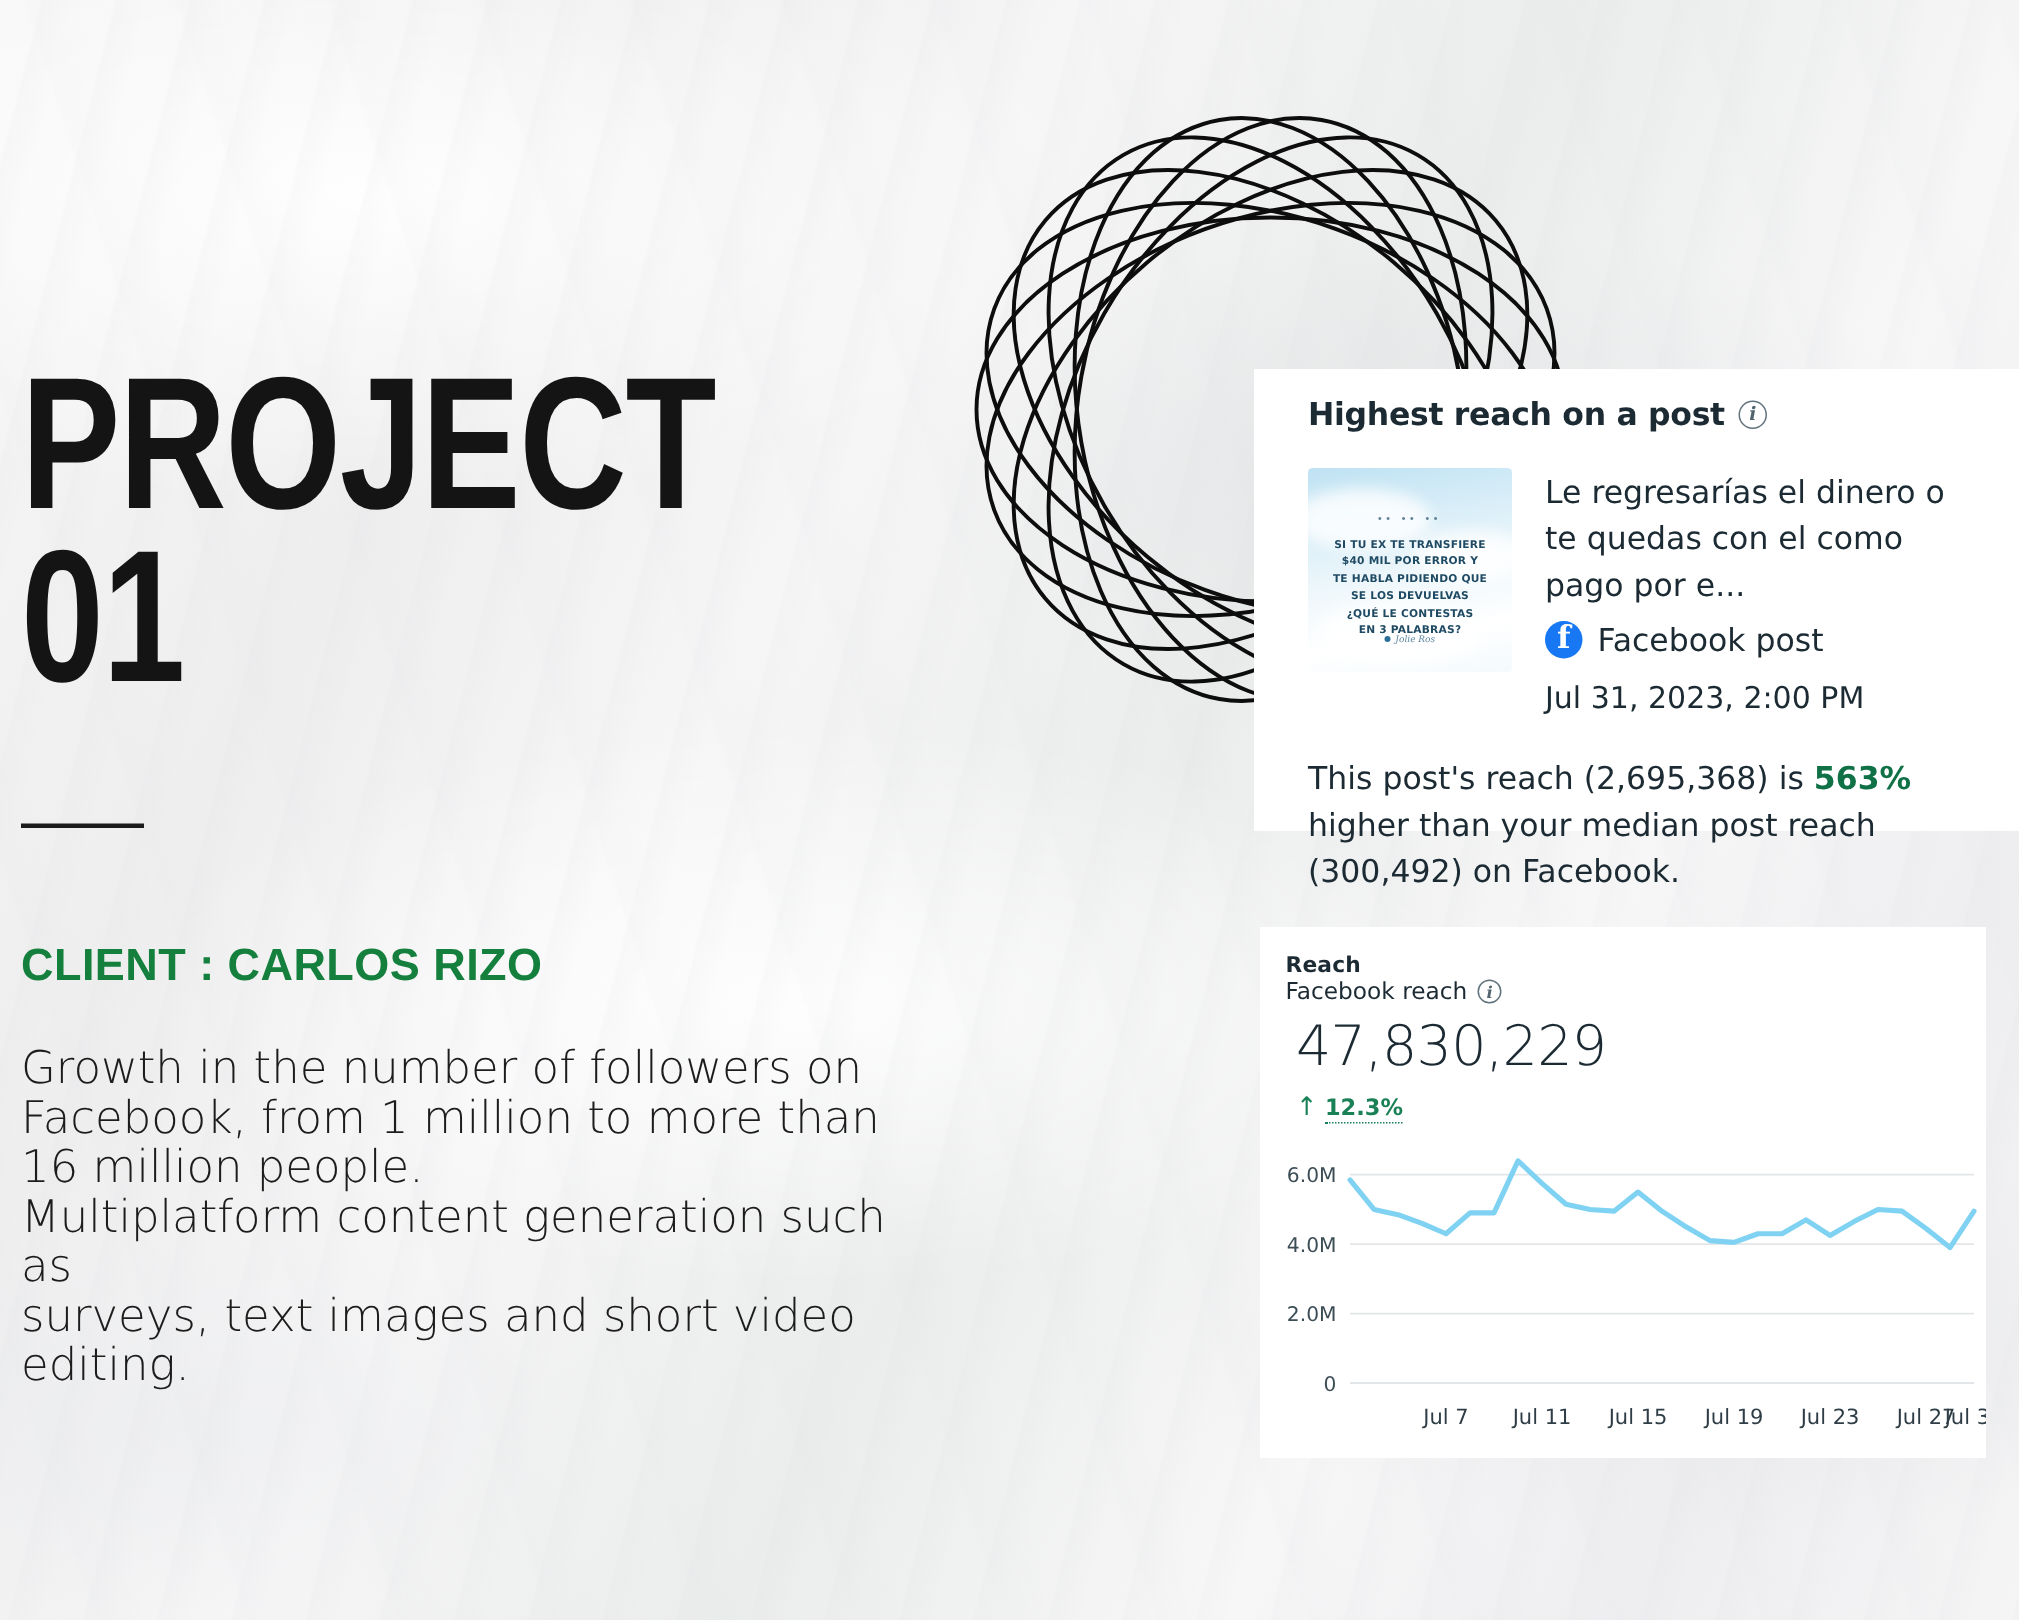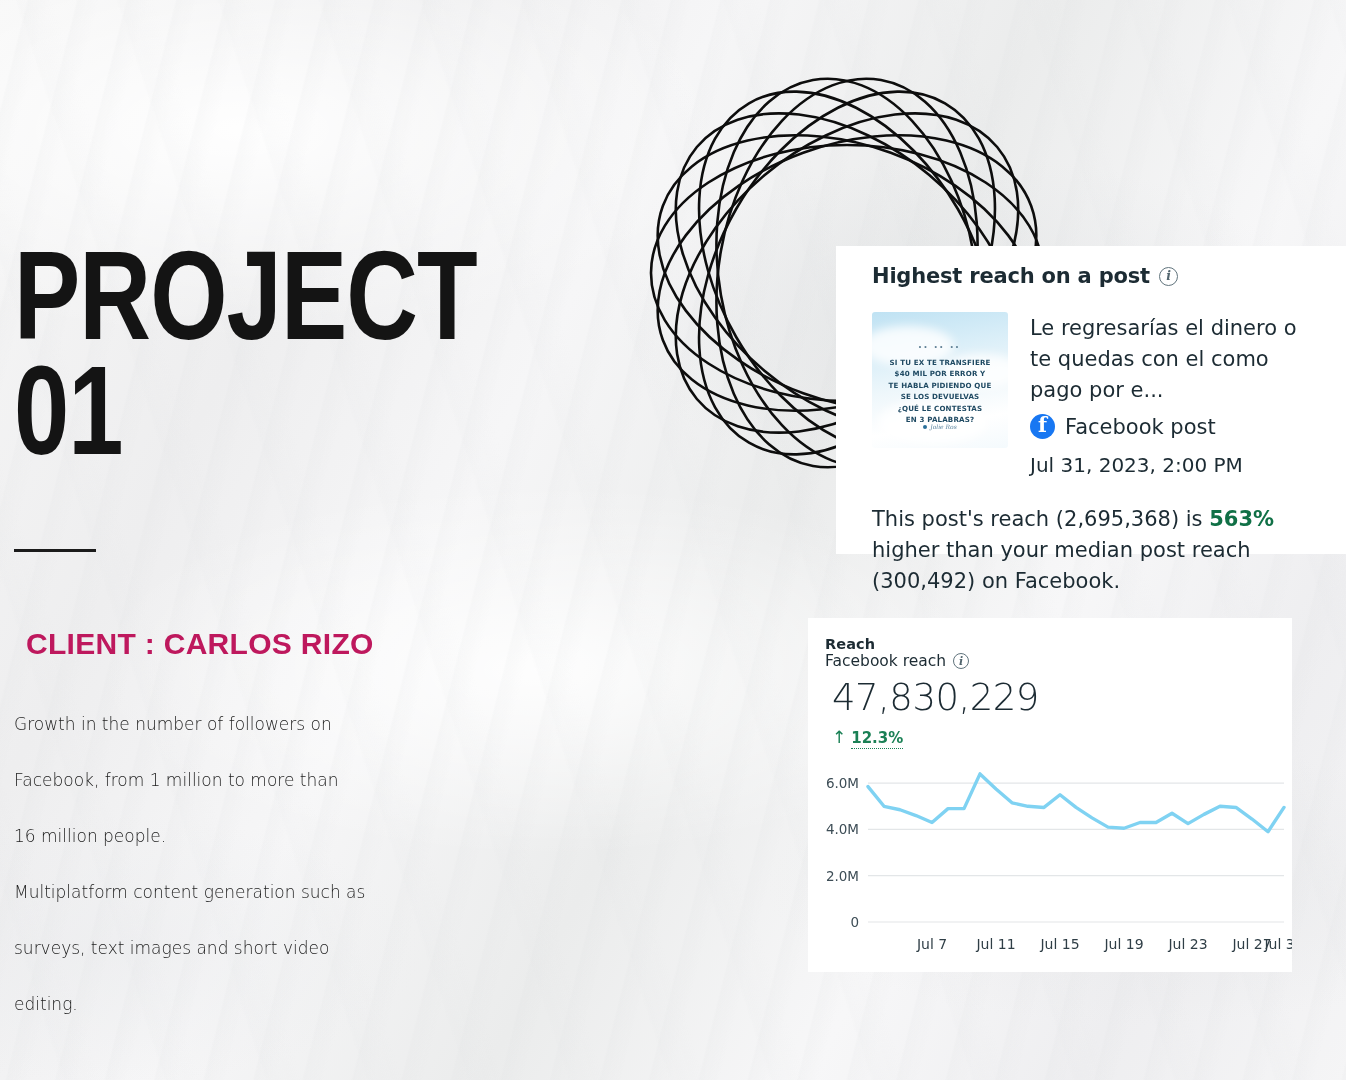--- a/index.html
+++ b/index.html
@@ -81,39 +81,39 @@
     position: absolute;
     left: 0;
     top: 549px;
     width: 82px;
     height: 3px;
     background: #1b1b1b;
   }
 
   #client-line {
     position: absolute;
-    left: 12px;
+    left: 0;
     top: 627px;
     font-family: "Liberation Sans", sans-serif;
     font-weight: 600;
     font-size: 30px;
     letter-spacing: .3px;
-    color: #be185d;
+    color: #15803d;
     white-space: nowrap;
   }
 
   #description {
     position: absolute;
     left: 0;
     top: 696px;
     width: 600px;
     font-family: "DejaVu Sans", sans-serif;
     font-weight: 300;
-    font-size: 17px;
-    line-height: 56px;
+    font-size: 30px;
+    line-height: 33px;
     color: #1c1c1c;
     white-space: pre-line;
   }
 
   
   #spirograph {
     position: absolute;
     left: 612px;
     top: 38px;
     width: 470px;
@@ -291,21 +291,21 @@
     color: #1c2b33;
     padding-left: 0;
   }
   .pct-green {
     color: #107046;
     font-weight: 700;
   }
 
   
   #card-reach {
-    left: 808px;
+    left: 840px;
     top: 618px;
     width: 484px;
     height: 354px;
     padding: 18px 0 0 8px;
   }
 
   #reach-heading {
     font-family: "DejaVu Sans", sans-serif;
     font-weight: 700;
     font-size: 14.5px;

